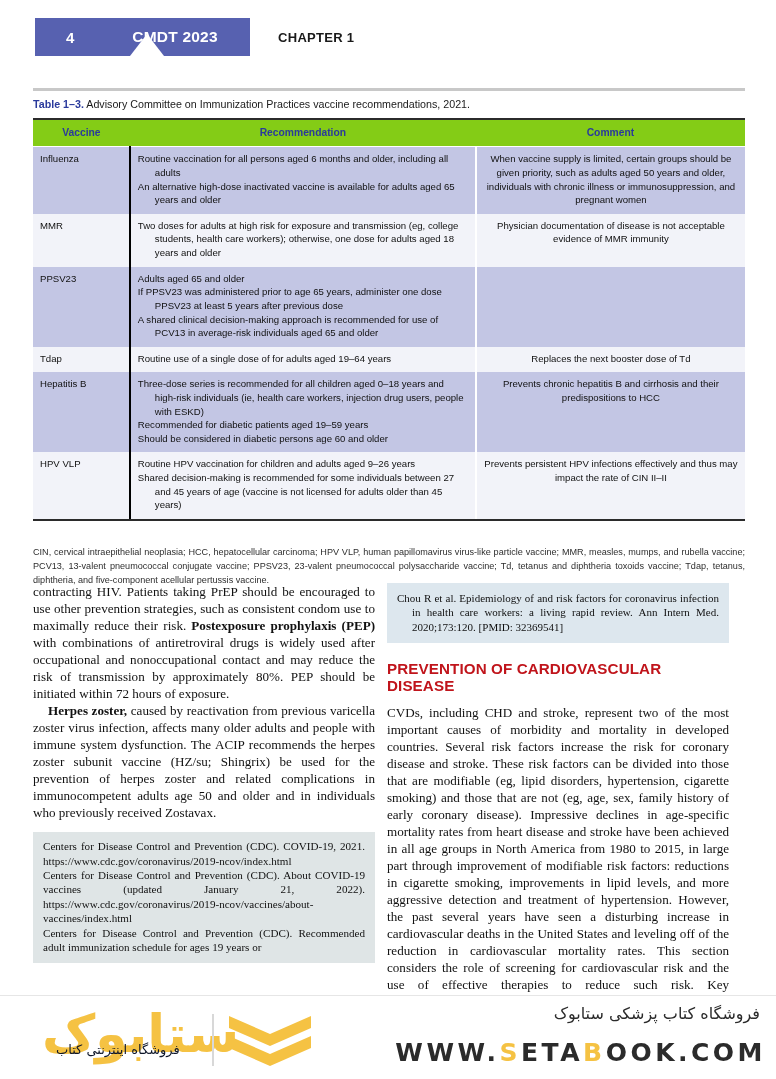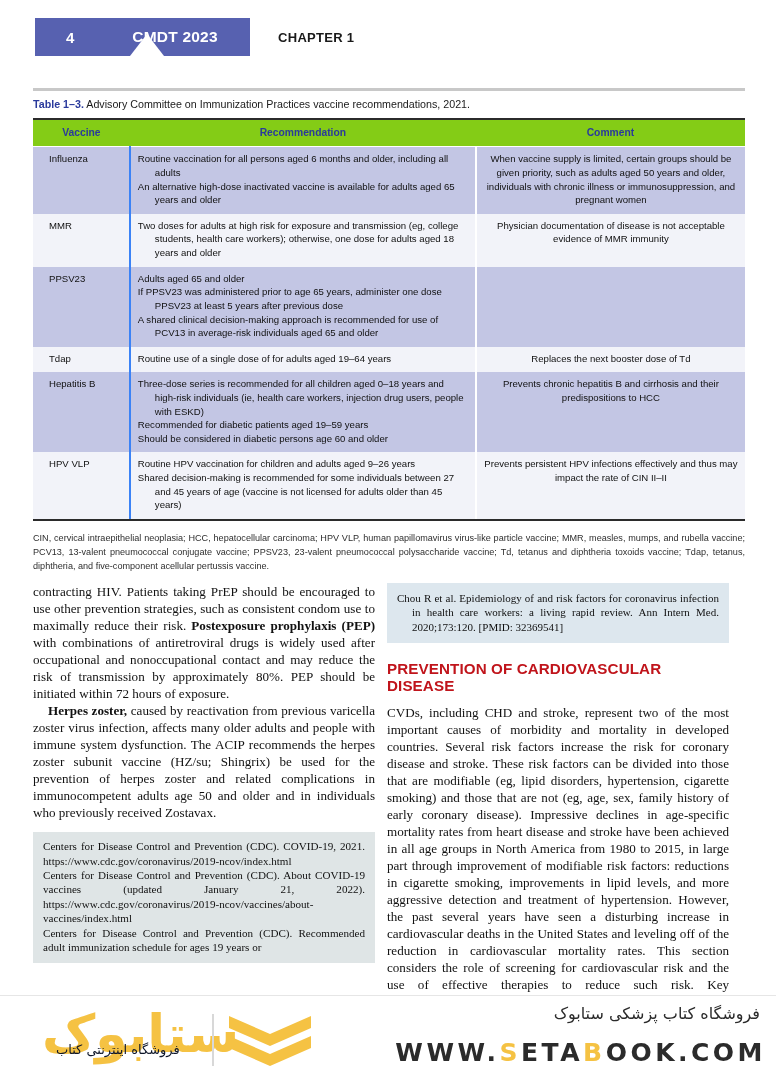--- a/index.html
+++ b/index.html
@@ -110,22 +110,22 @@
   table.vax td {
     font-size: 9.6px;
     line-height: 1.42;
     vertical-align: top;
     padding: 5px 7px 7px 7px;
     color: #111111;
   }
   table.vax tr.shade-a td { background: #c3c6e4; }
   table.vax tr.shade-b td { background: #f2f3f9; }
   table.vax td.c-vaccine {
-    border-right: 2px solid #3b82f6;
-    padding-left: 16px;
+    border-right: 2px solid #000000;
+    padding-left: 7px;
   }
   table.vax td.c-recommend {
     border-right: 2px solid #ffffff;
   }
   table.vax td.c-comment {
     text-align: center;
   }
   .col-w1 { width: 13.6%; }
   .col-w2 { width: 48.6%; }
   .col-w3 { width: 37.8%; }
@@ -137,21 +137,21 @@
   .table-rule-bottom {
     height: 2.5px;
     background: #2b2b2b;
   }
   .table-footnote {
     font-family: "Liberation Sans", sans-serif;
     font-size: 9.1px;
     line-height: 1.5;
     color: #2e2e2e;
     text-align: justify;
-    margin-top: 11px;
+    margin-top: 25px;
   }
 
   
   .body-zone {
     position: absolute;
     left: 33px;
     top: 583px;
     width: 712px;
     height: 412px;
     display: flex;

